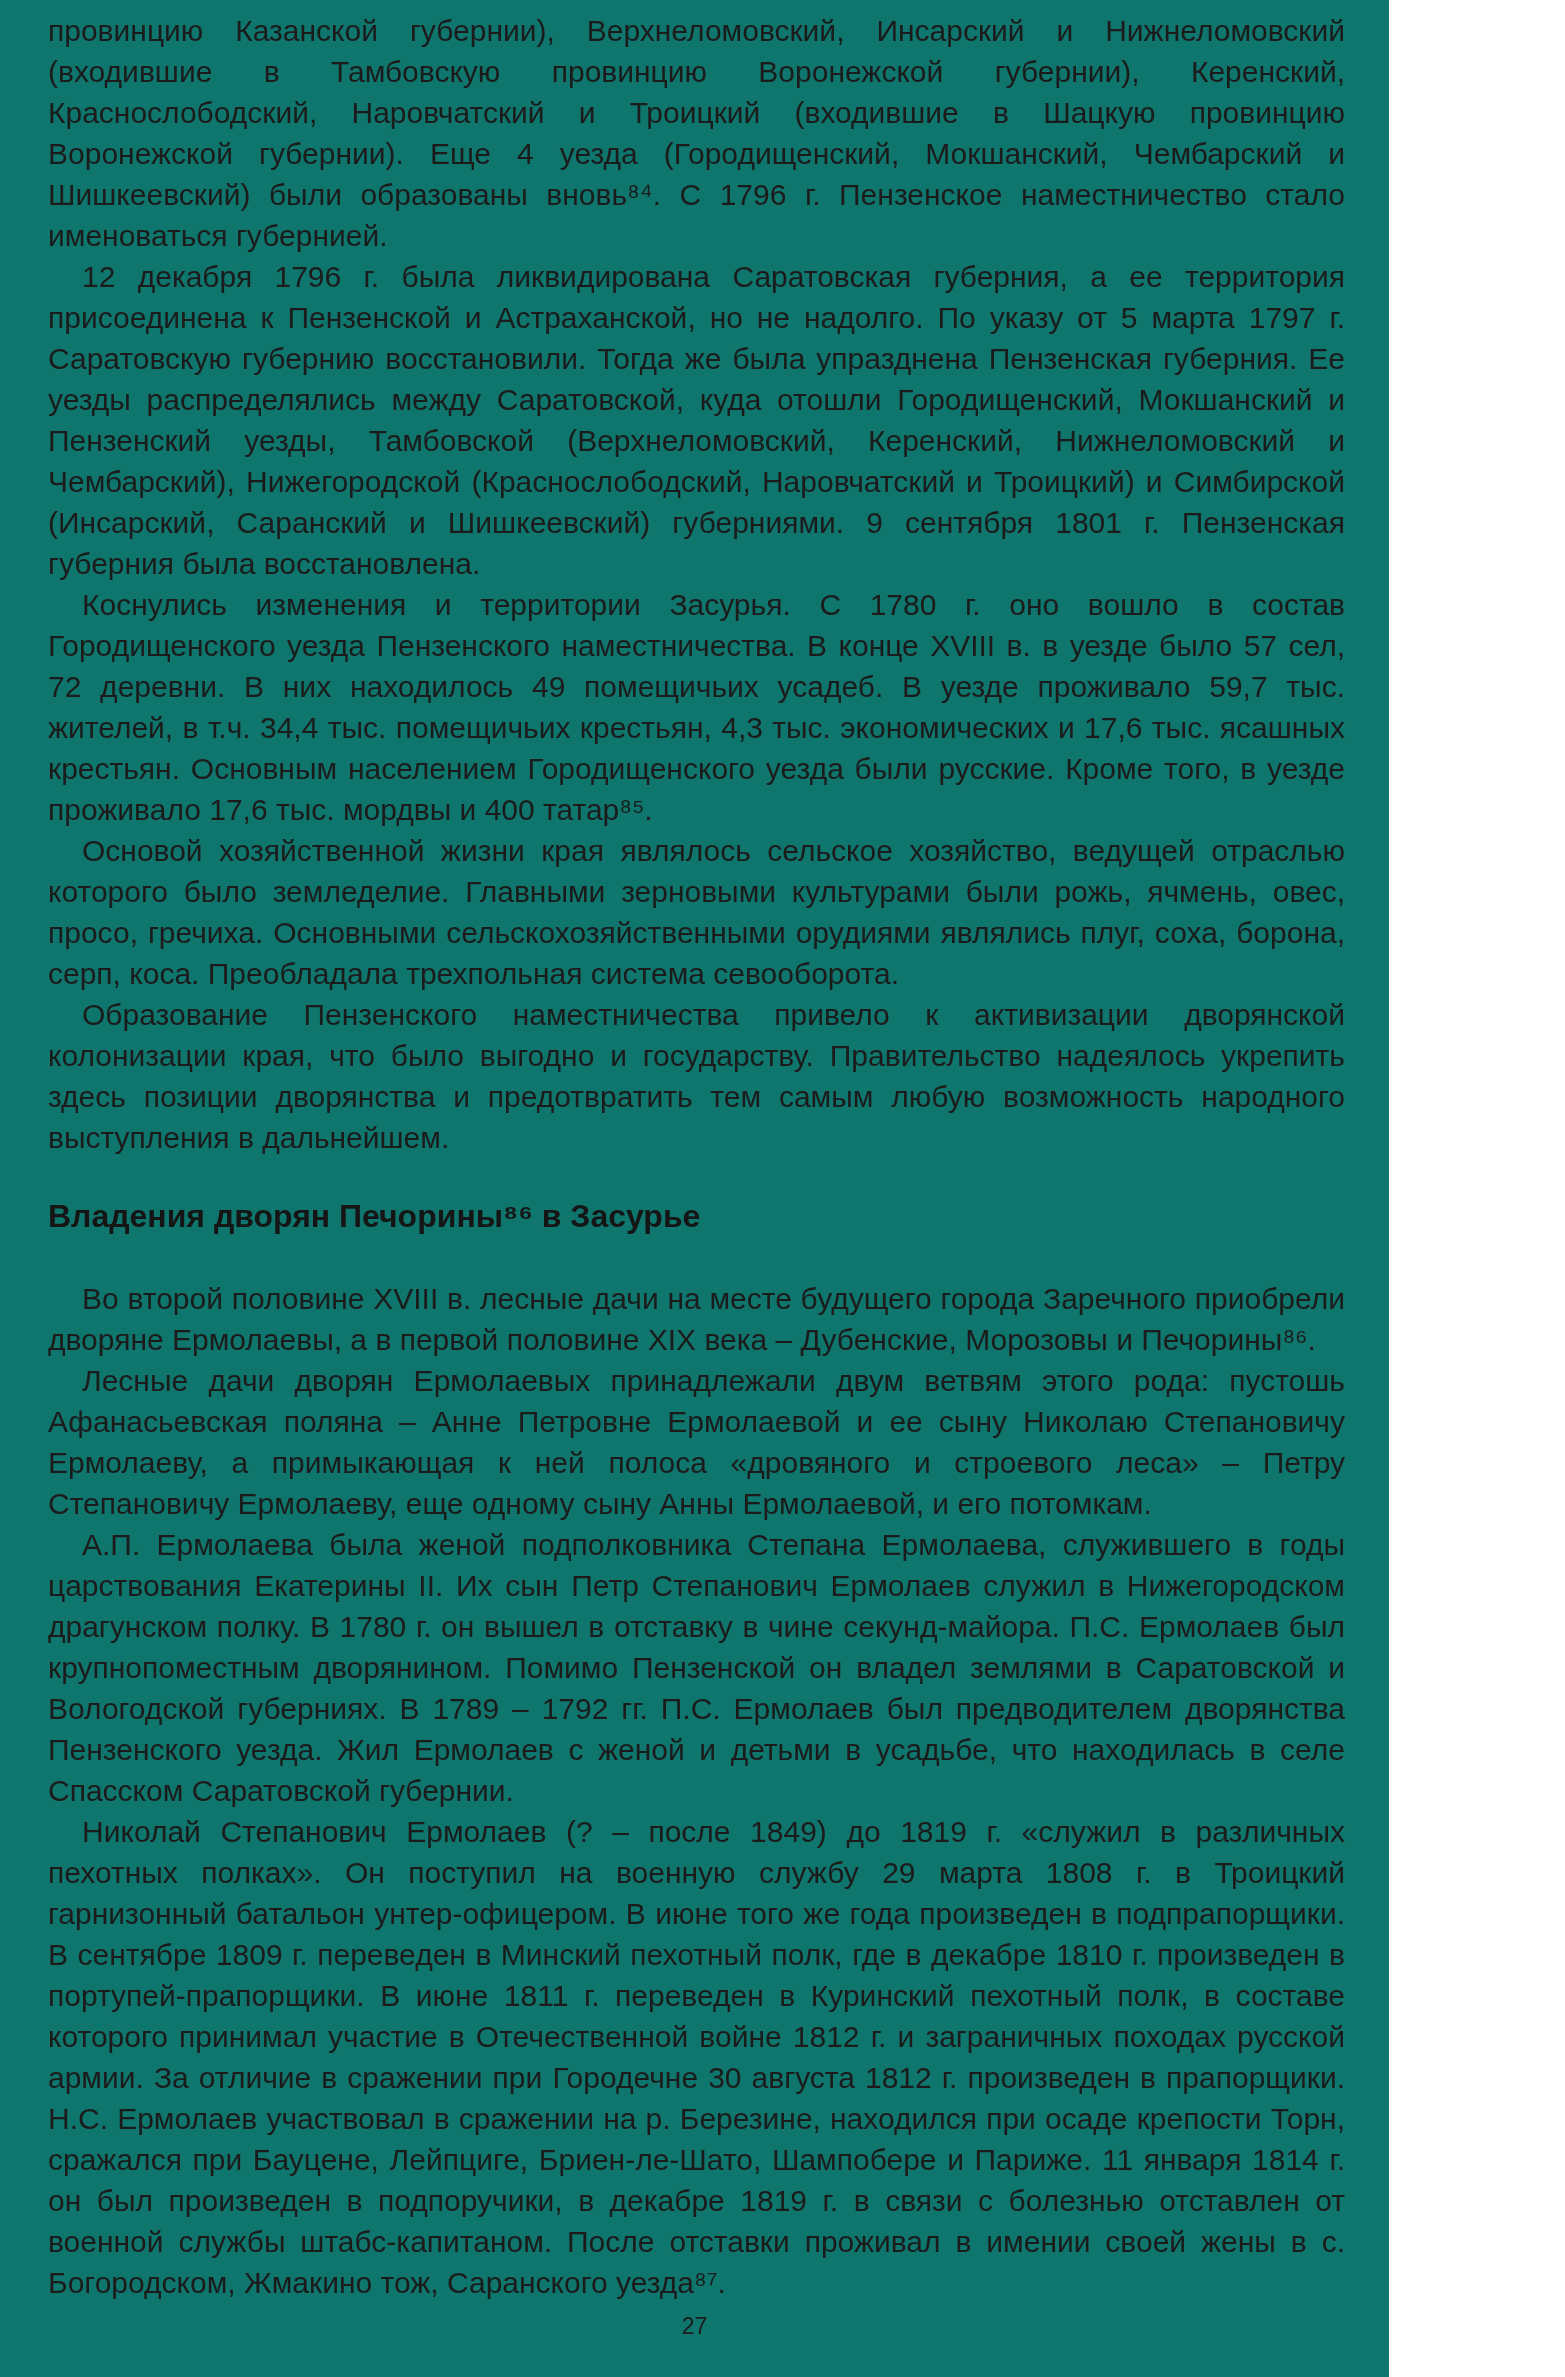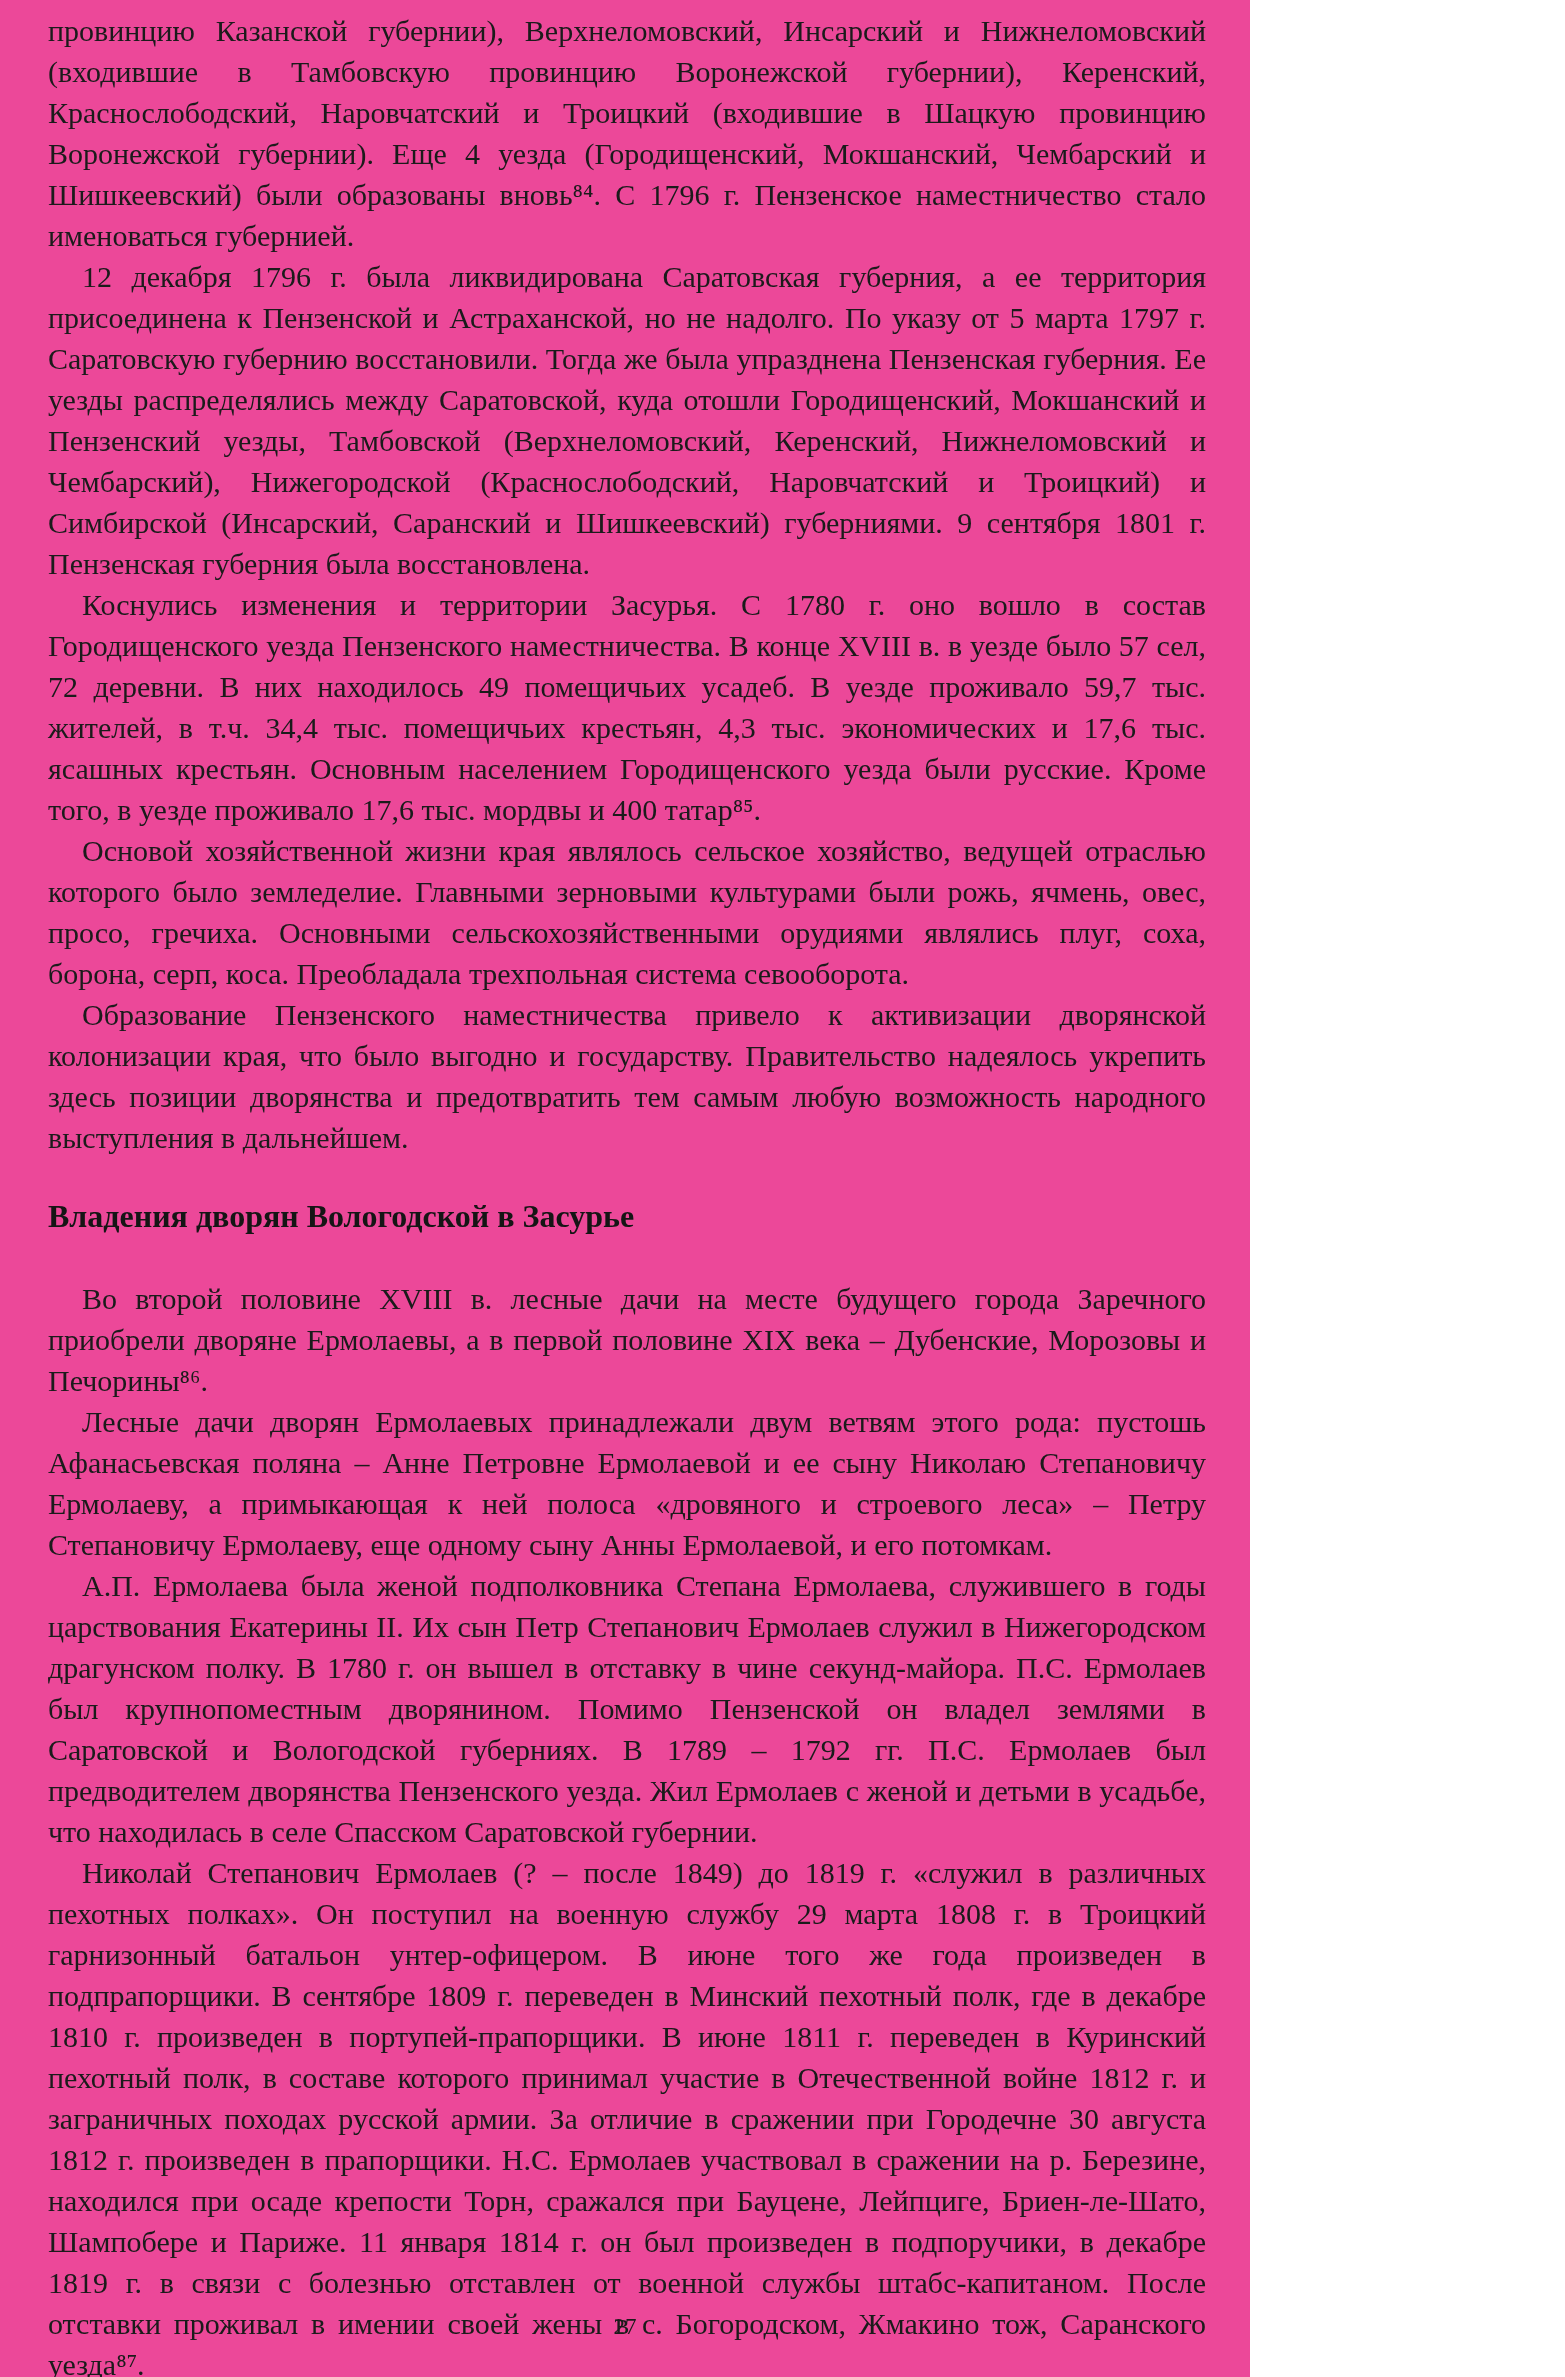--- a/index.html
+++ b/index.html
@@ -2,28 +2,28 @@
 <html lang="ru" style="font-size:10.4px"><head>
 <meta charset="utf-8">
 <style>
   html, body {
     margin: 0;
     padding: 0;
     background: #ffffff;
   }
   .page {
     position: relative;
-    width: 1250px;
+    width: 1389px;
     height: 2377px;
     box-sizing: border-box;
     padding: 10.4px 44px 0 48px;
     overflow: hidden;
-    background: #ec4899;
+    background: #0f766e;
     color: #1b1b1b;
-    font-family: Liberation Serif, serif;
+    font-family: Liberation Sans, sans-serif;
     font-size: 30px;
     line-height: 41px;
   }
   .text-block {
     margin: 0;
   }
   .para {
     margin: 0;
     text-align: justify;
     text-indent: 34px;
@@ -59,21 +59,21 @@
 <main class="page" lang="ru">
 
   <section class="text-block">
     <p class="para continuation">провинцию Казанской губернии), Верхнеломовский, Инсарский и Нижнеломовский (входившие в Тамбовскую провинцию Воронежской губернии), Керенский, Краснослободский, Наровчатский и Троицкий (входившие в Шацкую провинцию Воронежской губернии). Еще 4 уезда (Городищенский, Мокшанский, Чембарский и Шишкеевский) были образованы вновь⁸⁴. С 1796 г. Пензенское наместничество стало именоваться губернией.</p>
     <p class="para">12 декабря 1796 г. была ликвидирована Саратовская губерния, а ее территория присоединена к Пензенской и Астраханской, но не надолго. По указу от 5 марта 1797 г. Саратовскую губернию восстановили. Тогда же была упразднена Пензенская губерния. Ее уезды распределялись между Саратовской, куда отошли Городищенский, Мокшанский и Пензенский уезды, Тамбовской (Верхнеломовский, Керенский, Нижнеломовский и Чембарский), Нижегородской (Краснослободский, Наровчатский и Троицкий) и Симбирской (Инсарский, Саранский и Шишкеевский) губерниями. 9 сентября 1801 г. Пензенская губерния была восстановлена.</p>
     <p class="para">Коснулись изменения и территории Засурья. С 1780 г. оно вошло в состав Городищенского уезда Пензенского наместничества. В конце XVIII в. в уезде было 57 сел, 72 деревни. В них находилось 49 помещичьих усадеб. В уезде проживало 59,7 тыс. жителей, в т.ч. 34,4 тыс. помещичьих крестьян, 4,3 тыс. экономических и 17,6 тыс. ясашных крестьян. Основным населением Городищенского уезда были русские. Кроме того, в уезде проживало 17,6 тыс. мордвы и 400 татар⁸⁵.</p>
     <p class="para">Основой хозяйственной жизни края являлось сельское хозяйство, ведущей отраслью которого было земледелие. Главными зерновыми культурами были рожь, ячмень, овес, просо, гречиха. Основными сельскохозяйственными орудиями являлись плуг, соха, борона, серп, коса. Преобладала трехпольная система севооборота.</p>
     <p class="para">Образование Пензенского наместничества привело к активизации дворянской колонизации края, что было выгодно и государству. Правительство надеялось укрепить здесь позиции дворянства и предотвратить тем самым любую возможность народного выступления в дальнейшем.</p>
   </section>
 
-  <h2 class="section-heading">Владения дворян Вологодской в Засурье</h2>
+  <h2 class="section-heading">Владения дворян Печорины⁸⁶ в Засурье</h2>
 
   <section class="text-block">
     <p class="para">Во второй половине XVIII в. лесные дачи на месте будущего города Заречного приобрели дворяне Ермолаевы, а в первой половине XIX века – Дубенские, Морозовы и Печорины⁸⁶.</p>
     <p class="para">Лесные дачи дворян Ермолаевых принадлежали двум ветвям этого рода: пустошь Афанасьевская поляна – Анне Петровне Ермолаевой и ее сыну Николаю Степановичу Ермолаеву, а примыкающая к ней полоса «дровяного и строевого леса» – Петру Степановичу Ермолаеву, еще одному сыну Анны Ермолаевой, и его потомкам.</p>
     <p class="para">А.П. Ермолаева была женой подполковника Степана Ермолаева, служившего в годы царствования Екатерины II. Их сын Петр Степанович Ермолаев служил в Нижегородском драгунском полку. В 1780 г. он вышел в отставку в чине секунд-майора. П.С. Ермолаев был крупнопоместным дворянином. Помимо Пензенской он владел землями в Саратовской и Вологодской губерниях. В 1789 – 1792 гг. П.С. Ермолаев был предводителем дворянства Пензенского уезда. Жил Ермолаев с женой и детьми в усадьбе, что находилась в селе Спасском Саратовской губернии.</p>
     <p class="para">Николай Степанович Ермолаев (? – после 1849) до 1819 г. «служил в различных пехотных полках». Он поступил на военную службу 29 марта 1808 г. в Троицкий гарнизонный батальон унтер-офицером. В июне того же года произведен в подпрапорщики. В сентябре 1809 г. переведен в Минский пехотный полк, где в декабре 1810 г. произведен в портупей-прапорщики. В июне 1811 г. переведен в Куринский пехотный полк, в составе которого принимал участие в Отечественной войне 1812 г. и заграничных походах русской армии. За отличие в сражении при Городечне 30 августа 1812 г. произведен в прапорщики. Н.С. Ермолаев участвовал в сражении на р. Березине, находился при осаде крепости Торн, сражался при Бауцене, Лейпциге, Бриен-ле-Шато, Шампобере и Париже. 11 января 1814 г. он был произведен в подпоручики, в декабре 1819 г. в связи с болезнью отставлен от военной службы штабс-капитаном. После отставки проживал в имении своей жены в с. Богородском, Жмакино тож, Саранского уезда⁸⁷.</p>
   </section>
 
   <footer class="page-footer">
     <span class="page-number">27</span>

